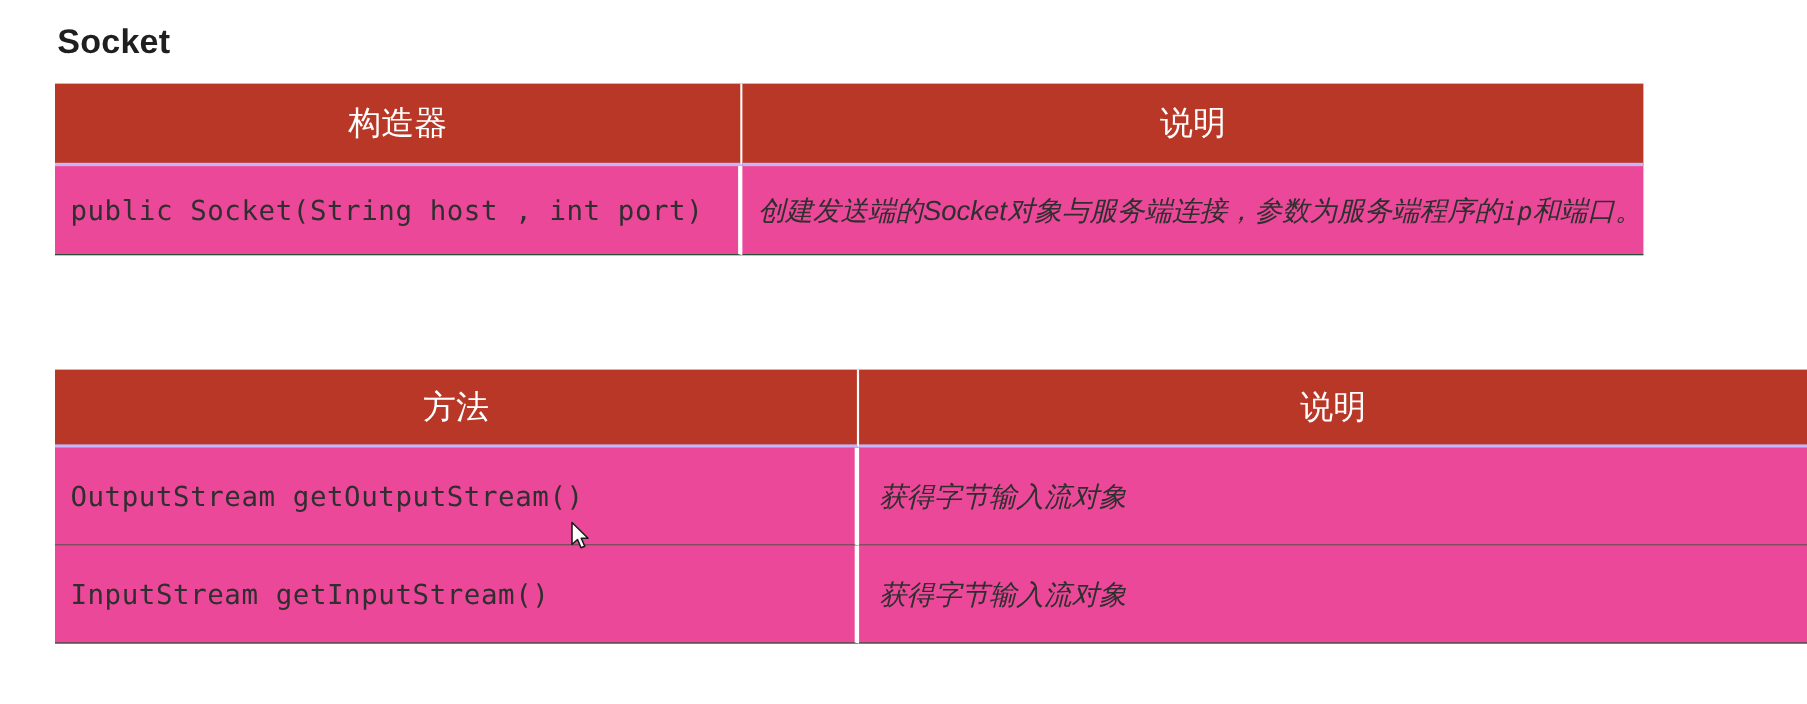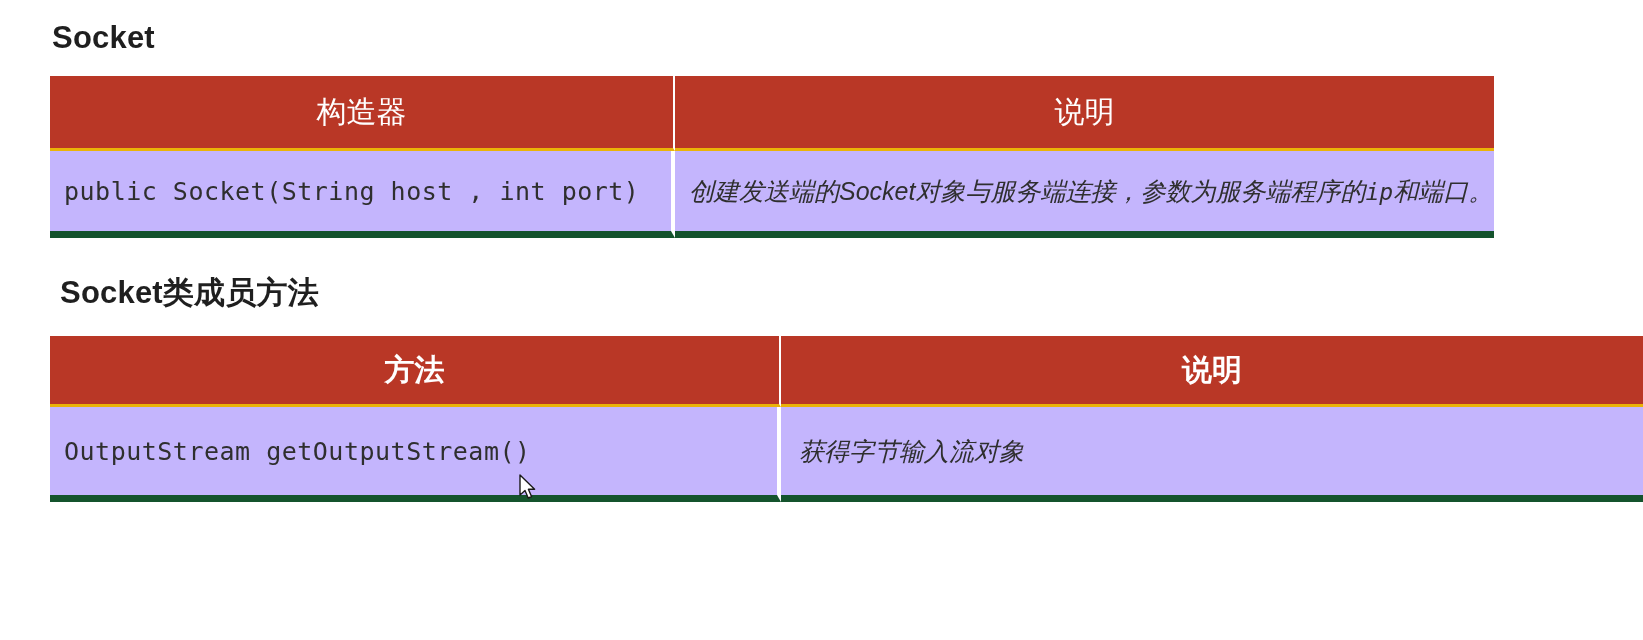--- a/index.html
+++ b/index.html
@@ -51,37 +51,37 @@
     table-layout: fixed;
   }
   .tbl .hdr-cell {
     background: #b93726;
     color: #ffffff;
     text-align: center;
     font-size: 30px;
     font-weight: normal;
     font-family: "Liberation Sans", sans-serif;
     border-right: 2px solid #ffffff;
-    border-bottom: 3px solid #eab308;
+    border-bottom: 3px solid #c4b5fd;
     padding: 0;
     height: 72px;
     vertical-align: middle;
   }
   .tbl .hdr-cell:last-child {
     border-right: none;
   }
   .tbl .body-cell {
-    background: #c4b5fd;
+    background: #ec4899;
     color: #2f2f2f;
     text-align: left;
     padding: 0 0 0 14px;
     height: 88px;
     vertical-align: middle;
     border-right: 4px solid #ffffff;
-    border-bottom: 7px solid #14532d;
+    border-bottom: 1px solid #14532d;
     overflow: hidden;
     white-space: nowrap;
   }
   .tbl .body-cell:last-child {
     border-right: none;
   }
 
   .mono {
     font-family: "DejaVu Sans Mono", "Liberation Mono", monospace;
     font-size: 25px;
@@ -110,21 +110,21 @@
   #table-constructor .body-cell { height: 80px; }
 
   
   #table-methods {
     left: 50px;
     top: 336px;
     width: 1593px;
   }
   #table-methods col.c1 { width: 731px; }
   #table-methods col.c2 { width: 862px; }
-  #table-methods .hdr-cell { height: 68px; font-weight: bold; }
+  #table-methods .hdr-cell { height: 68px; }
   #table-methods .body-cell { height: 88px; margin-top: 20px; }
   #table-methods .body-cell.desc { padding-left: 18px; }
 
   
   #mouse-cursor {
     position: absolute;
     left: 519px;
     top: 474px;
     width: 22px;
     height: 30px;
@@ -154,21 +154,20 @@
         <td class="body-cell">
           <span class="mono">public Socket(String host , int port)</span>
         </td>
         <td class="body-cell">
           <span class="cjk"><span>创建发送端的Socket对象与服务端连接，参数为服务端程序的</span><span class="inline-mono">ip</span><span>和端口。</span></span>
         </td>
       </tr>
     </tbody>
   </table>
 
-  <div class="heading heading-2">Socket类成员方法</div>
 
   <table class="tbl" id="table-methods">
     <colgroup>
         <col class="c1">
         <col class="c2">
       </colgroup>
     <thead>
       <tr>
         <th class="hdr-cell">方法</th>
         <th class="hdr-cell">说明</th>
@@ -176,20 +175,28 @@
     </thead>
     <tbody>
       <tr>
         <td class="body-cell">
           <span class="mono">OutputStream getOutputStream()</span>
         </td>
         <td class="body-cell desc">
           <span class="cjk">获得字节输入流对象</span>
         </td>
       </tr>
+      <tr>
+        <td class="body-cell">
+          <span class="mono">InputStream getInputStream()</span>
+        </td>
+        <td class="body-cell desc">
+          <span class="cjk">获得字节输入流对象</span>
+        </td>
+      </tr>
     </tbody>
   </table>
 
   <svg id="mouse-cursor" viewBox="0 0 22 30" style="left: 519px; top: 474px;">
     <polygon points="1,1 1,21 6,16.5 9.2,24 12.6,22.6 9.4,15.3 15.6,15.3" fill="#ffffff" stroke="#1a1a1a" stroke-width="1.4" stroke-linejoin="round"></polygon>
   </svg>
 
 </div>
 
 </body></html>

